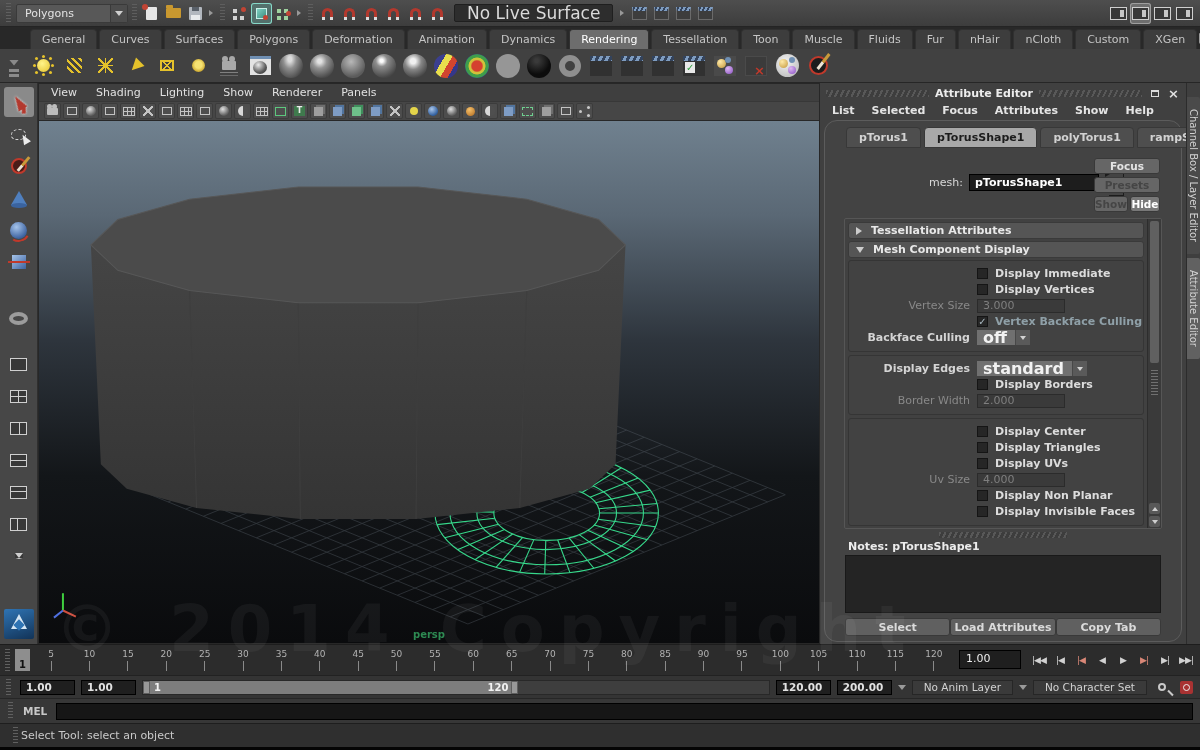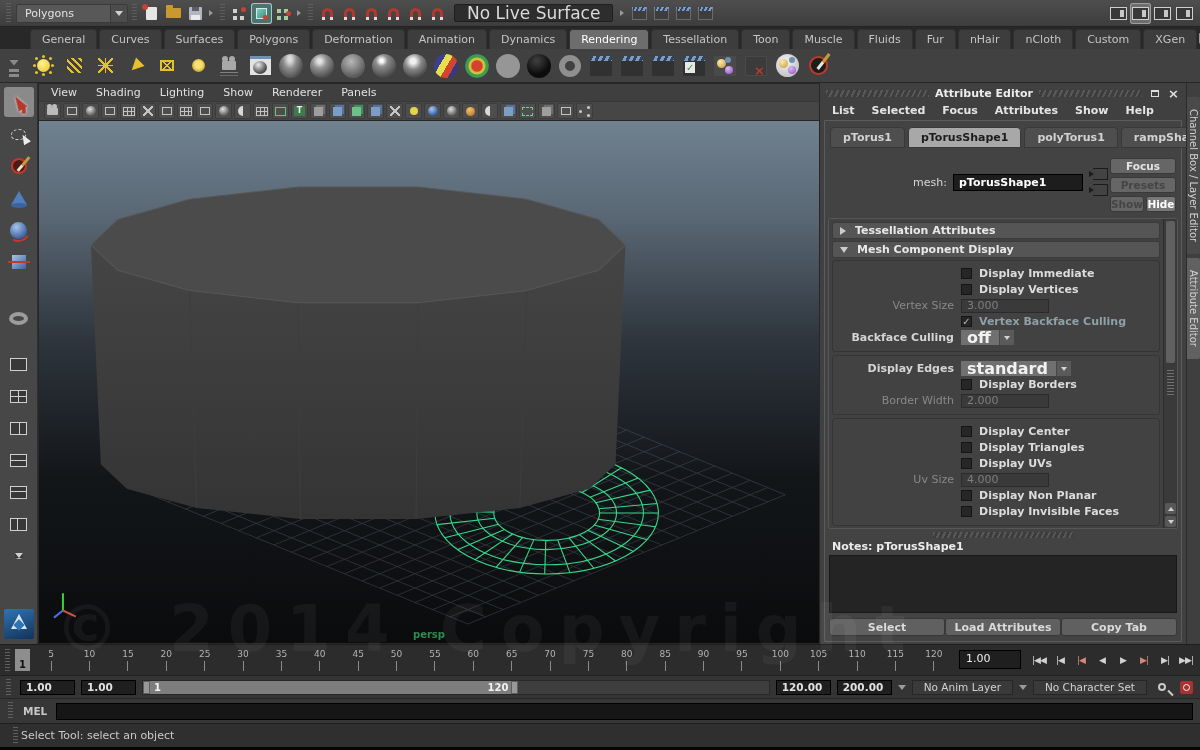--- a/index.html
+++ b/index.html
@@ -215,22 +215,22 @@
   
   .attr-editor{width:366px;display:flex;flex-direction:column;background:#404040;padding:3px 4px 2px;min-height:0}
   .ae-title{height:15px;display:flex;align-items:center;gap:6px;padding:0 2px}
   .hatch{flex:1;height:7px;background:repeating-linear-gradient(115deg,#585858 0 2px,#3d3d3d 2px 5px)}
   .ae-title-text{font-size:11px;font-weight:bold;color:#ececec;white-space:nowrap}
   .winbtn{width:13px;height:12px;display:flex;align-items:center;justify-content:center;color:#e0e0e0}
   .winbtn i{width:8px;height:7px;border:1px solid #ddd;border-top-width:2px}
   .winbtn.close::before{content:'×';font:700 13px/12px "DejaVu Sans",sans-serif}
   .ae-menus{height:19px;display:flex;align-items:center;gap:17px;padding:0 8px}
   .ae-menu{font-size:11px;color:#e4e4e4;font-weight:bold}
-  .ae-panel{flex:1;border:1px solid #5c5c5c;border-radius:1px;background:#434343;display:flex;flex-direction:column;
-      padding:4px 3px 3px;min-height:0}
+  .ae-panel{flex:1;border:1px solid #5c5c5c;border-radius:13px;background:#434343;display:flex;flex-direction:column;
+      padding:4px 19px 3px;min-height:0}
   .ae-tabs{display:flex;gap:3px;margin:2px 2px 8px}
   .ae-tab{padding:3px 12px;font-size:11px;font-weight:bold;color:#d2d2d2;background:#4e4e4e;
       border:1px solid #383838;border-radius:4px 4px 0 0;white-space:nowrap}
   .ae-tab.active{background:#a8a8a8;color:#1c1c1c}
   .ae-mesh-row{position:relative;height:54px;margin:2px 0 6px}
   .mesh-line{display:flex;align-items:center;margin-top:10px}
   .ae-label{width:125px;text-align:right;padding-right:6px;font-size:11px;color:#d8d8d8}
   .ae-name-field{width:130px;height:17px;background:#1d1d1d;border:1px solid #000;color:#fff;
       font-size:11px;font-weight:bold;display:flex;align-items:center;padding:0 5px}
   .conn-col{display:flex;flex-direction:column;gap:4px;margin-left:10px}

